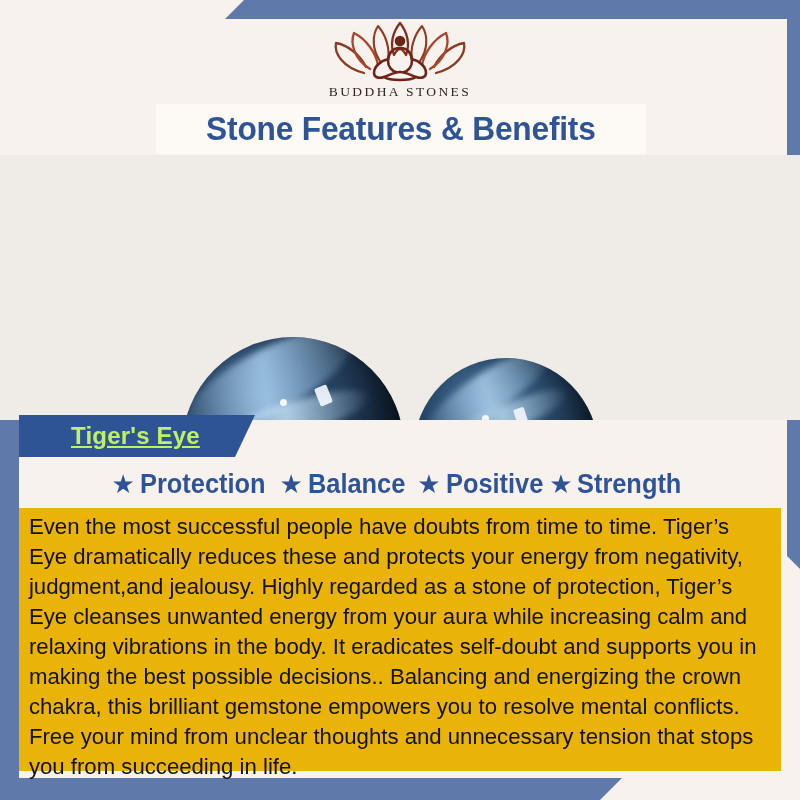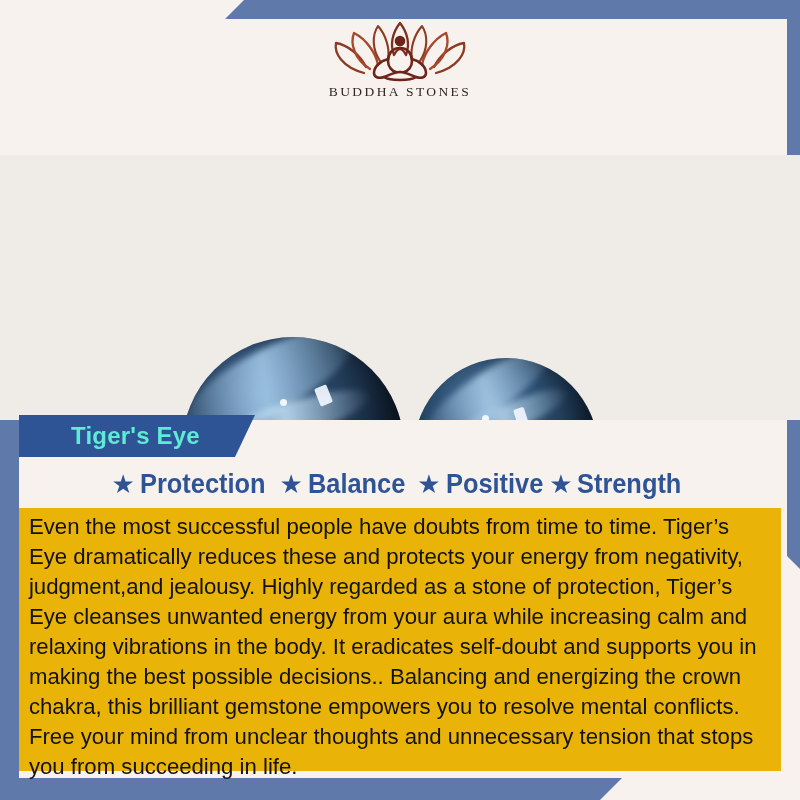--- a/index.html
+++ b/index.html
@@ -120,23 +120,24 @@
   #stone-banner {
     position: absolute;
     left: 19px; top: 415px; width: 236px; height: 42px;
     background: #2f5496;
     clip-path: polygon(0 0, 100% 0, calc(100% - 20px) 100%, 0 100%);
     display: flex; align-items: center;
   }
   #stone-banner-label {
     font-size: 24px;
     font-weight: bold;
-    color: #5eead4;
+    color: #bef264;
     margin-left: 52px;
     letter-spacing: 0.2px;
+    text-decoration: underline;
   }
 
   
   #benefits {
     position: absolute;
     left: 0; top: 462px; width: 800px; height: 44px;
     display: flex; align-items: center; justify-content: center;
   }
   .benefit {
     display: flex; align-items: center;
@@ -210,20 +211,23 @@
           <path d="M70 31 C78 31 82 37 82 44 C82 50 78 54 74 55"></path>
           <path d="M58 42 C50 44 44 50 44 56 C44 60 48 62 54 60 C60 58 64 55 70 55"></path>
           <path d="M82 42 C90 44 96 50 96 56 C96 60 92 62 86 60 C80 58 76 55 70 55"></path>
           <path d="M54 60 C60 64 80 64 86 60"></path>
         </g>
       </svg>
       <div id="logo-wordmark">BUDDHA STONES</div>
     </div>
   </div>
 
+  <div id="title-band">
+    <div id="title-text">Stone Features &amp; Benefits</div>
+  </div>
 
   <div id="photo">
 
     <div class="sphere" id="sphere-large">
       <div class="band" style="left:-4%; top:6%; width:86%; height:28%; background:linear-gradient(110deg, rgba(150,200,255,0) 0%, rgba(185,225,255,0.85) 48%, rgba(150,200,255,0) 100%); transform:rotate(-28deg);"></div>
       <div class="band" style="left:8%; top:30%; width:78%; height:16%; background:linear-gradient(100deg, rgba(140,195,255,0) 0%, rgba(205,235,255,0.95) 50%, rgba(140,195,255,0) 100%); transform:rotate(-18deg);"></div>
 
       <div class="glint" style="left:44%; top:28%; width:7px; height:7px; border-radius:50%;"></div>
       <div class="glint" style="left:61%; top:22%; width:13px; height:19px; transform:rotate(-22deg); opacity:0.92;"></div>
     </div>

